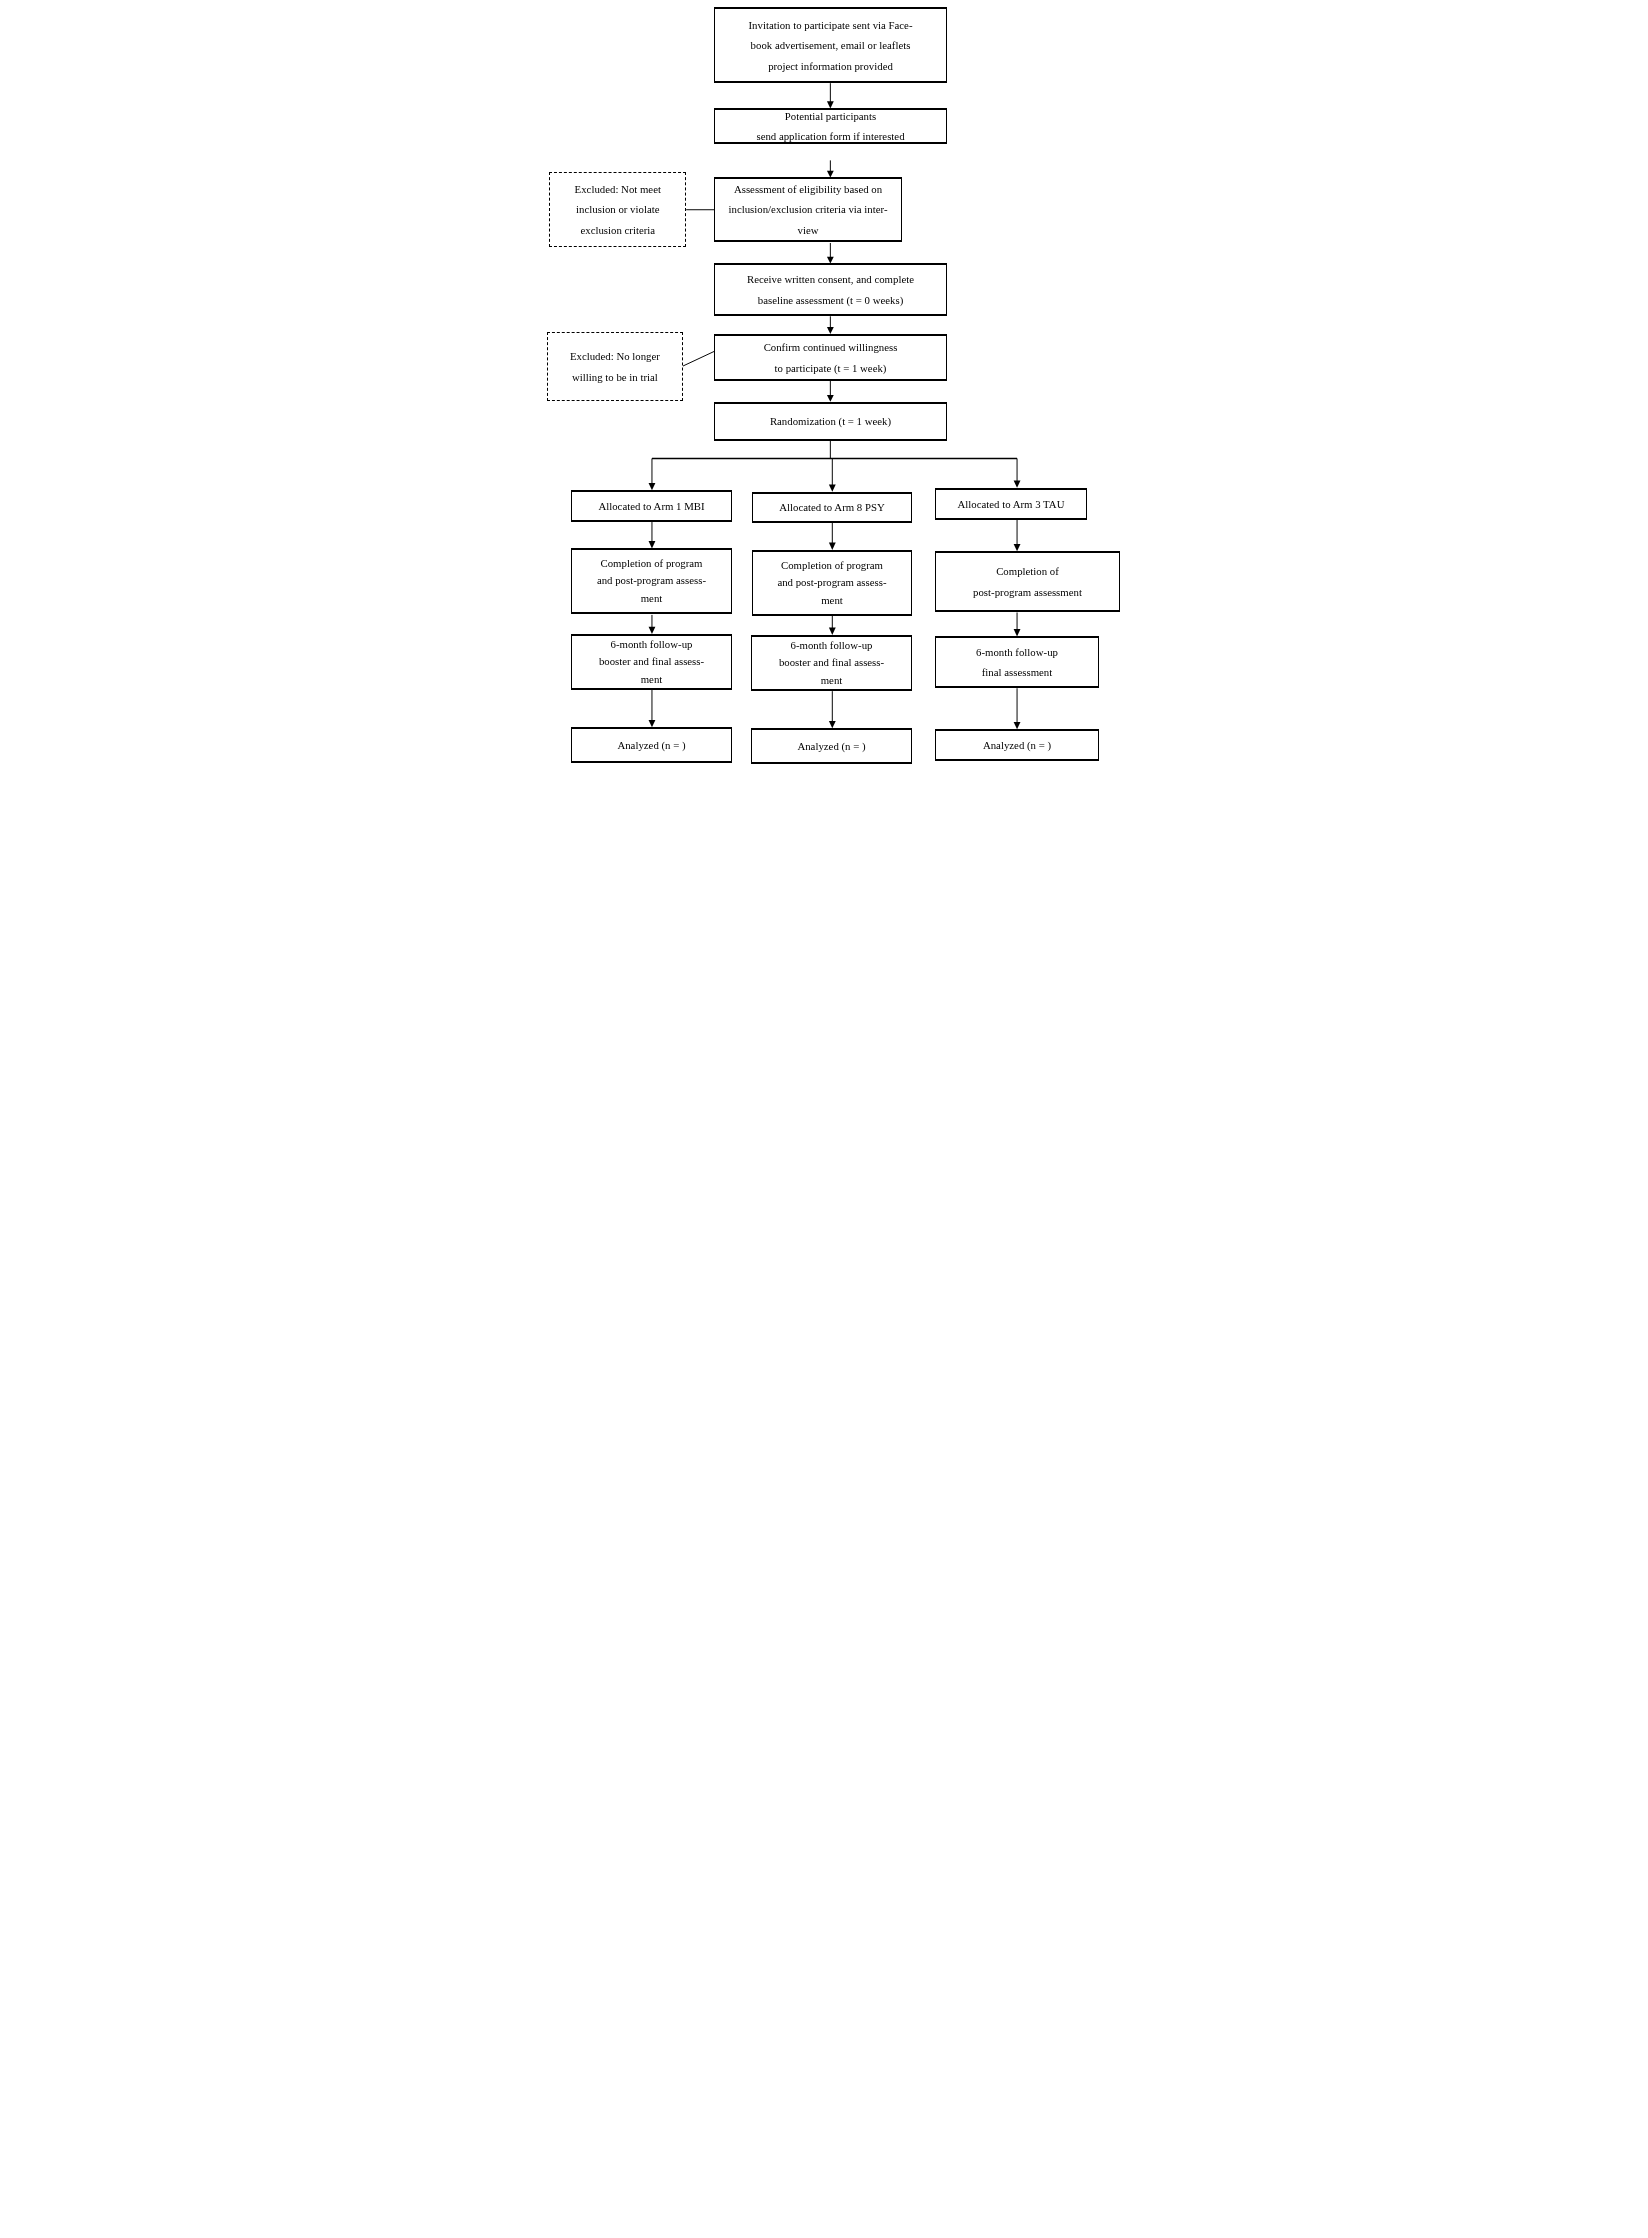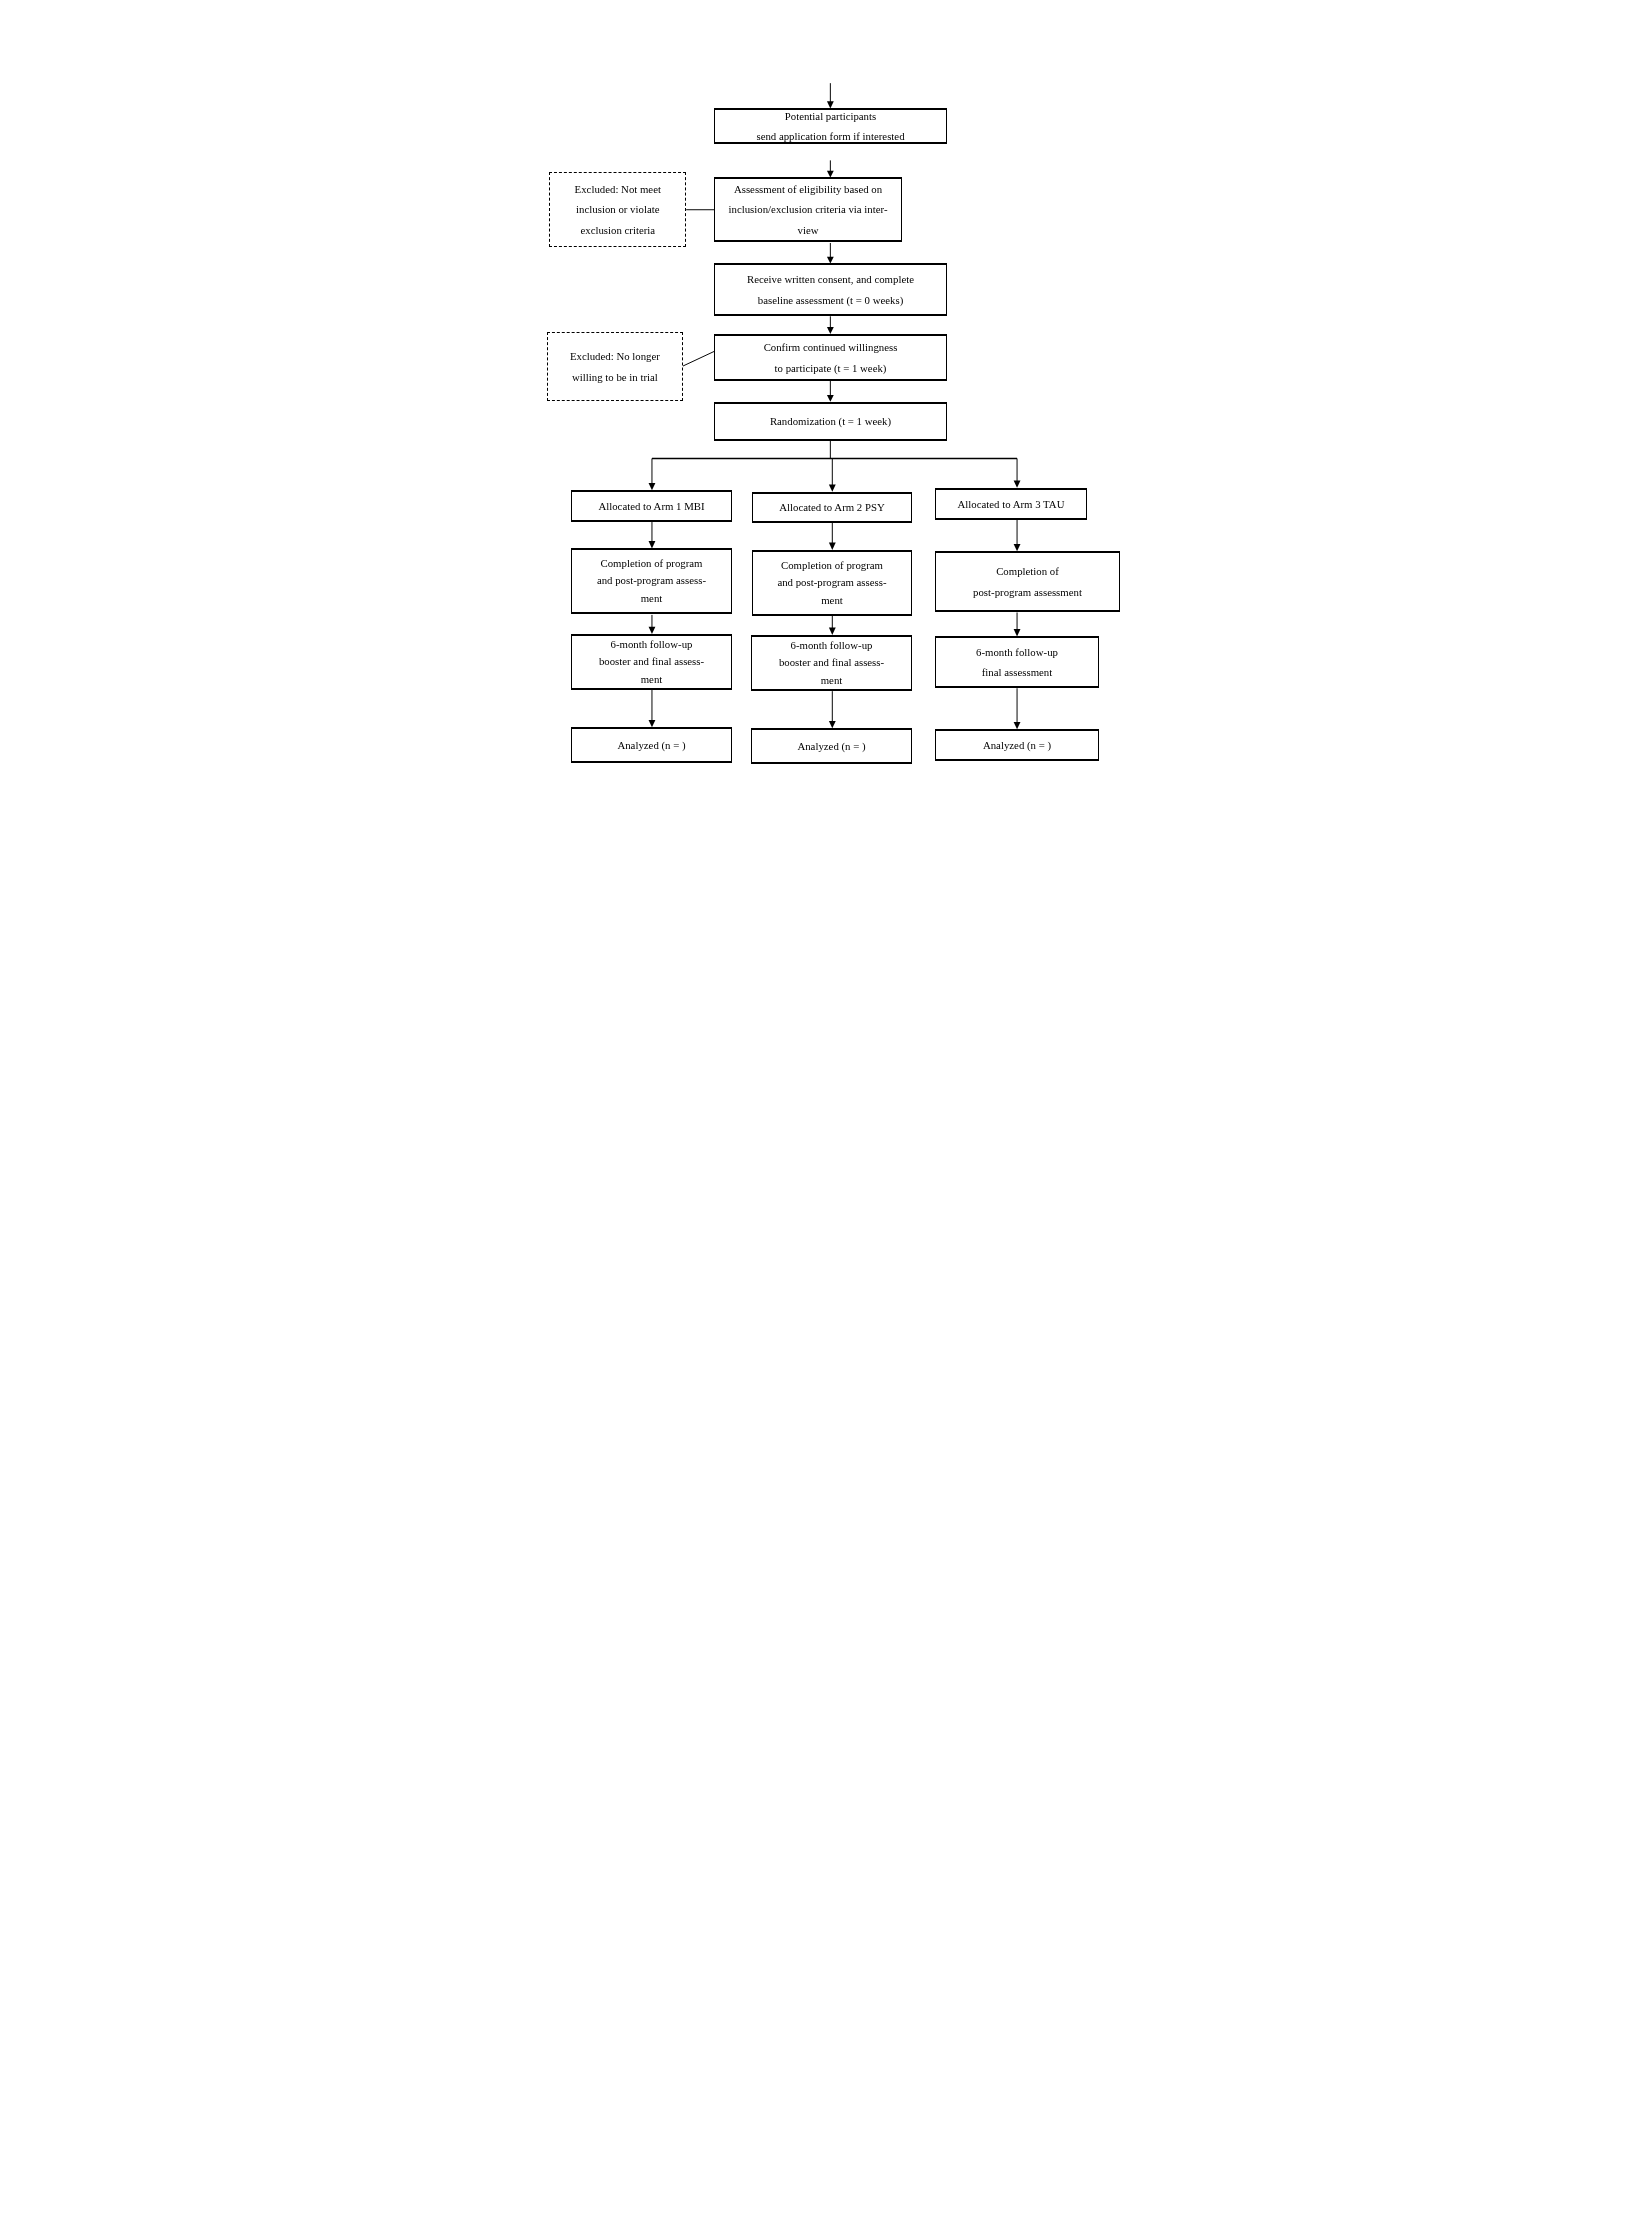--- a/index.html
+++ b/index.html
@@ -93,20 +93,25 @@
     <polygon fill="#000000" stroke="none" points="587,1475 601,1475 594,1490"></polygon>
 
     <line x1="972" y1="1063" x2="972" y2="1115"></line>
     <polygon fill="#000000" stroke="none" points="965,1113 979,1113 972,1128"></polygon>
     <line x1="972" y1="1253" x2="972" y2="1289"></line>
     <polygon fill="#000000" stroke="none" points="965,1287 979,1287 972,1302"></polygon>
     <line x1="972" y1="1408" x2="972" y2="1479"></line>
     <polygon fill="#000000" stroke="none" points="965,1477 979,1477 972,1492"></polygon>
   </svg>
 
+  <div class="bx solid" style="left:172px; top:7.3px; width:233px; height:76px;">
+      <span class="ln">Invitation to participate sent via Face-</span>
+      <span class="ln">book advertisement, email or leaflets</span>
+      <span class="ln">project information provided</span>
+    </div>
 
   <div class="bx solid" style="left:172px; top:108px; width:233px; height:36px;">
       <span class="ln">Potential participants</span>
       <span class="ln">send application form if interested</span>
     </div>
 
   <div class="bx dashed" style="left:7.3px; top:172px; width:137px; height:75px;">
       <span class="ln">Excluded: Not meet</span>
       <span class="ln">inclusion or violate</span>
       <span class="ln">exclusion criteria</span>
@@ -135,21 +140,21 @@
 
   <div class="bx solid" style="left:172px; top:402px; width:233px; height:39px;">
       <span class="ln">Randomization (t = 1 week)</span>
     </div>
 
   <div class="bx solid" style="left:29px; top:490px; width:161px; height:32px;">
       <span class="ln">Allocated to Arm 1 MBI</span>
     </div>
 
   <div class="bx solid" style="left:210px; top:492px; width:160px; height:31px;">
-      <span class="ln">Allocated to Arm 2 PSY</span>
+      <span class="ln">Allocated to Arm 8 PSY</span>
     </div>
 
   <div class="bx solid" style="left:393px; top:488px; width:152px; height:32px;">
       <span class="ln">Allocated to Arm 3 TAU</span>
     </div>
 
   <div class="bx solid compact" style="left:29px; top:548px; width:161px; height:66px;">
       <span class="ln">Completion of program</span>
       <span class="ln">and post-program assess-</span>
       <span class="ln">ment</span>

